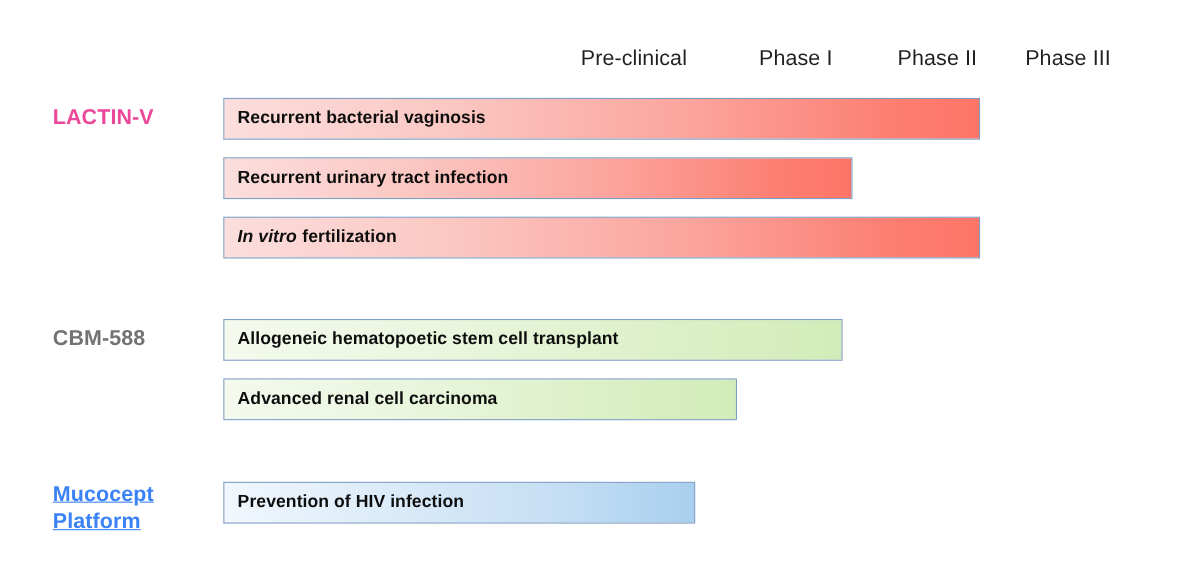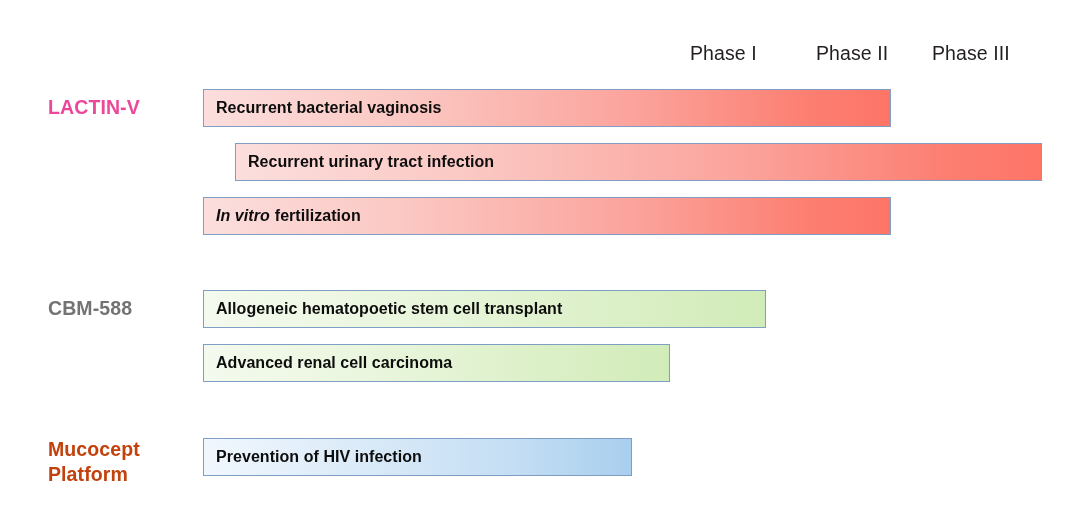--- a/index.html
+++ b/index.html
@@ -82,43 +82,44 @@
   .bar.blue {
     background: linear-gradient(to right, #f1f7fd 0%, #ddecf9 32%, #c6dff4 70%, #a9cfee 100%);
   }
 </style>
 </head>
 <body>
 
 <div id="canvas">
 
   <div id="phase-header">
+      <div class="phase-label" style="left: 528px;">Pre-clinical</div>
       <div class="phase-label" style="left: 690px;">Phase I</div>
       <div class="phase-label" style="left: 816px;">Phase II</div>
       <div class="phase-label" style="left: 932px;">Phase III</div>
     </div>
 
   <div id="groups-layer">
       <div class="group-label" style="top: 95px; color: #ec4899;">LACTIN-V</div>
       <div class="bar red" style="top: 89px; width: 688px;">
         <div class="bar-text">Recurrent bacterial vaginosis</div>
       </div>
-      <div class="bar red" style="top: 143px; width: 807px; margin-left: 32px;">
+      <div class="bar red" style="top: 143px; width: 572px;">
         <div class="bar-text">Recurrent urinary tract infection</div>
       </div>
       <div class="bar red" style="top: 197px; width: 688px;">
         <div class="bar-text"><em>In vitro</em><span style="padding-left: 5px;">fertilization</span></div>
       </div>
       <div class="group-label" style="top: 296px; color: #737373;">CBM-588</div>
       <div class="bar green" style="top: 290px; width: 563px;">
         <div class="bar-text">Allogeneic hematopoetic stem cell transplant</div>
       </div>
       <div class="bar green" style="top: 344px; width: 467px;">
         <div class="bar-text">Advanced renal cell carcinoma</div>
       </div>
-      <div class="group-label" style="top: 437px; color: #c2410c;">Mucocept
+      <div class="group-label" style="top: 437px; color: #3b82f6; text-decoration: underline;">Mucocept
 Platform</div>
       <div class="bar blue" style="top: 438px; width: 429px;">
         <div class="bar-text">Prevention of HIV infection</div>
       </div>
     </div>
 
 </div>
 
 </body></html>

